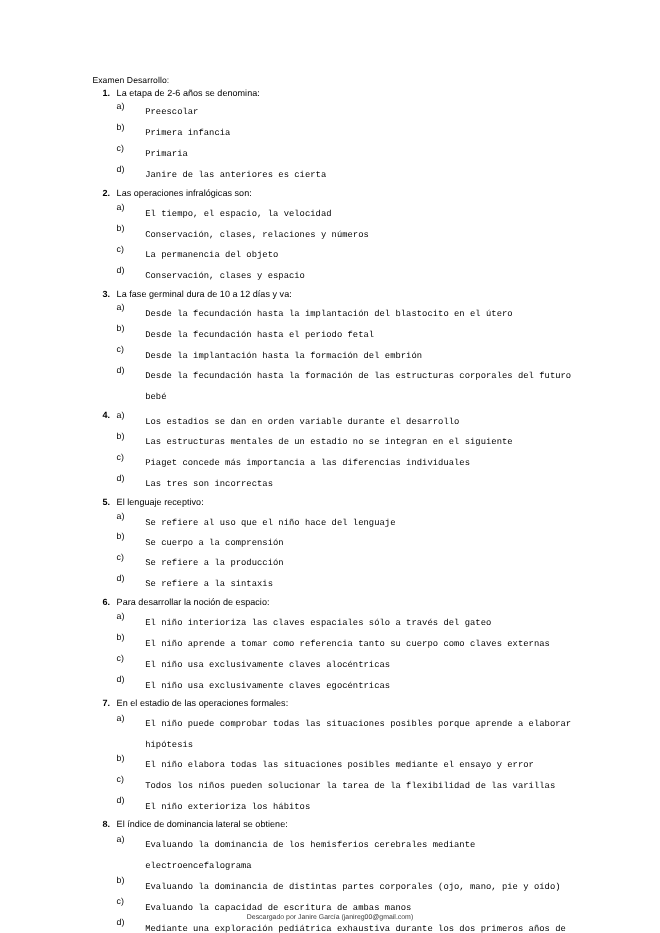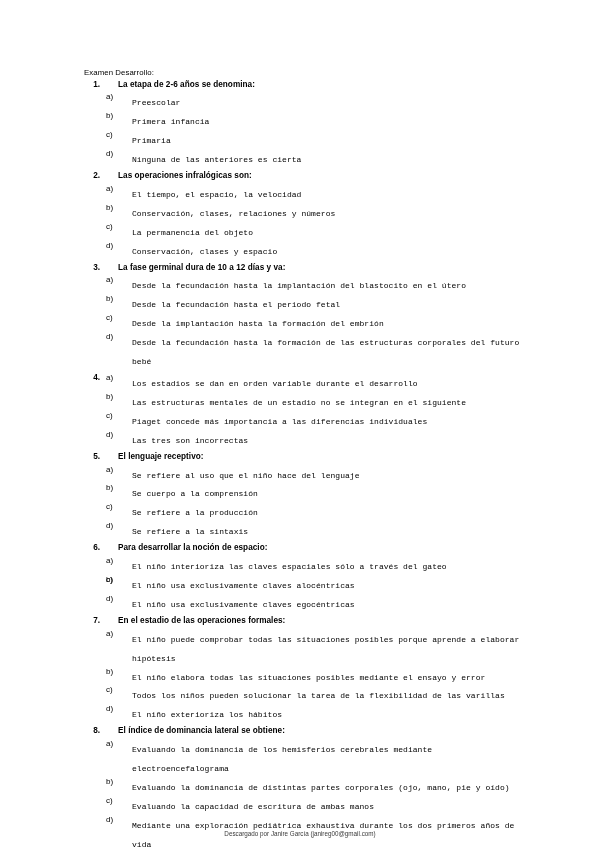--- a/index.html
+++ b/index.html
@@ -48,24 +48,23 @@
     left: 0;
     top: 0;
     width: 16px;
     text-align: right;
     font-size: 8.2px;
     font-weight: bold;
     line-height: 1.55;
   }
   .q-text {
     font-size: 8.2px;
-    font-weight: bold;
+    font-weight: normal;
     line-height: 1.55;
     letter-spacing: 0.005em;
-    margin-left: 12px;
   }
   .a-list {
     list-style: none;
     margin: 0;
     padding: 0 0 2px 0;
   }
   .a-item {
     position: relative;
     padding-left: 26px;
     margin-bottom: 0px;
@@ -102,21 +101,21 @@
   <div class="doc-body">
     <div class="doc-heading">Examen Desarrollo:</div>
     <ol class="q-list" id="questions">
         <li class="q-item">
           <span class="q-num">1.</span>
           <div class="q-text">La etapa de 2-6 años se denomina:</div>
           <ul class="a-list">
             <li class="a-item"><span class="a-label">a)</span><span class="a-text">Preescolar</span></li>
             <li class="a-item"><span class="a-label">b)</span><span class="a-text">Primera infancia</span></li>
             <li class="a-item"><span class="a-label">c)</span><span class="a-text">Primaria</span></li>
-            <li class="a-item"><span class="a-label">d)</span><span class="a-text">Ninguna de las anteriores es cierta</span></li>
+            <li class="a-item"><span class="a-label">d)</span><span class="a-text">Janire de las anteriores es cierta</span></li>
           </ul>
         </li>
         <li class="q-item">
           <span class="q-num">2.</span>
           <div class="q-text">Las operaciones infralógicas son:</div>
           <ul class="a-list">
             <li class="a-item"><span class="a-label">a)</span><span class="a-text">El tiempo, el espacio, la velocidad</span></li>
             <li class="a-item"><span class="a-label">b)</span><span class="a-text">Conservación, clases, relaciones y números</span></li>
             <li class="a-item"><span class="a-label">c)</span><span class="a-text">La permanencia del objeto</span></li>
             <li class="a-item"><span class="a-label">d)</span><span class="a-text">Conservación, clases y espacio</span></li>
@@ -149,21 +148,21 @@
             <li class="a-item"><span class="a-label">b)</span><span class="a-text">Se cuerpo a la comprensión</span></li>
             <li class="a-item"><span class="a-label">c)</span><span class="a-text">Se refiere a la producción</span></li>
             <li class="a-item"><span class="a-label">d)</span><span class="a-text">Se refiere a la sintaxis</span></li>
           </ul>
         </li>
         <li class="q-item">
           <span class="q-num">6.</span>
           <div class="q-text">Para desarrollar la noción de espacio:</div>
           <ul class="a-list">
             <li class="a-item"><span class="a-label">a)</span><span class="a-text">El niño interioriza las claves espaciales sólo a través del gateo</span></li>
-            <li class="a-item"><span class="a-label">b)</span></li>
+            <li class="a-item"><span class="a-label">b)</span><span class="a-text">El niño aprende a tomar como referencia tanto su cuerpo como claves externas</span></li>
             <li class="a-item"><span class="a-label">c)</span><span class="a-text">El niño usa exclusivamente claves alocéntricas</span></li>
             <li class="a-item"><span class="a-label">d)</span><span class="a-text">El niño usa exclusivamente claves egocéntricas</span></li>
           </ul>
         </li>
         <li class="q-item">
           <span class="q-num">7.</span>
           <div class="q-text">En el estadio de las operaciones formales:</div>
           <ul class="a-list">
             <li class="a-item"><span class="a-label">a)</span><span class="a-text">El niño puede comprobar todas las situaciones posibles porque aprende a elaborar hipótesis</span></li>
             <li class="a-item"><span class="a-label">b)</span><span class="a-text">El niño elabora todas las situaciones posibles mediante el ensayo y error</span></li>

